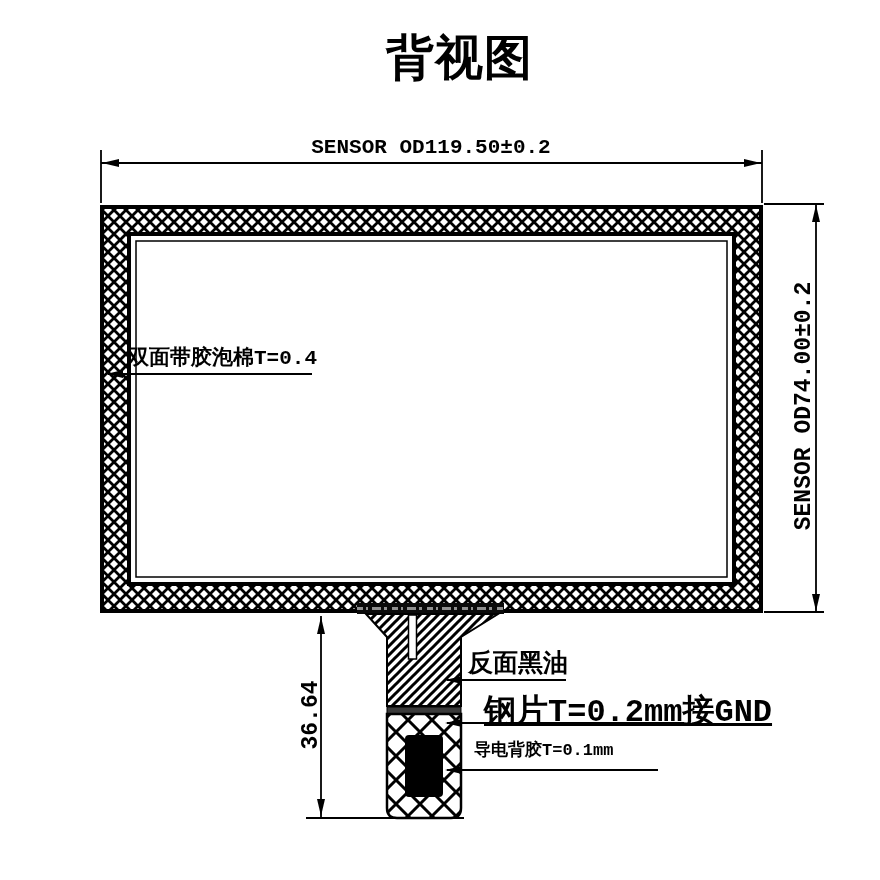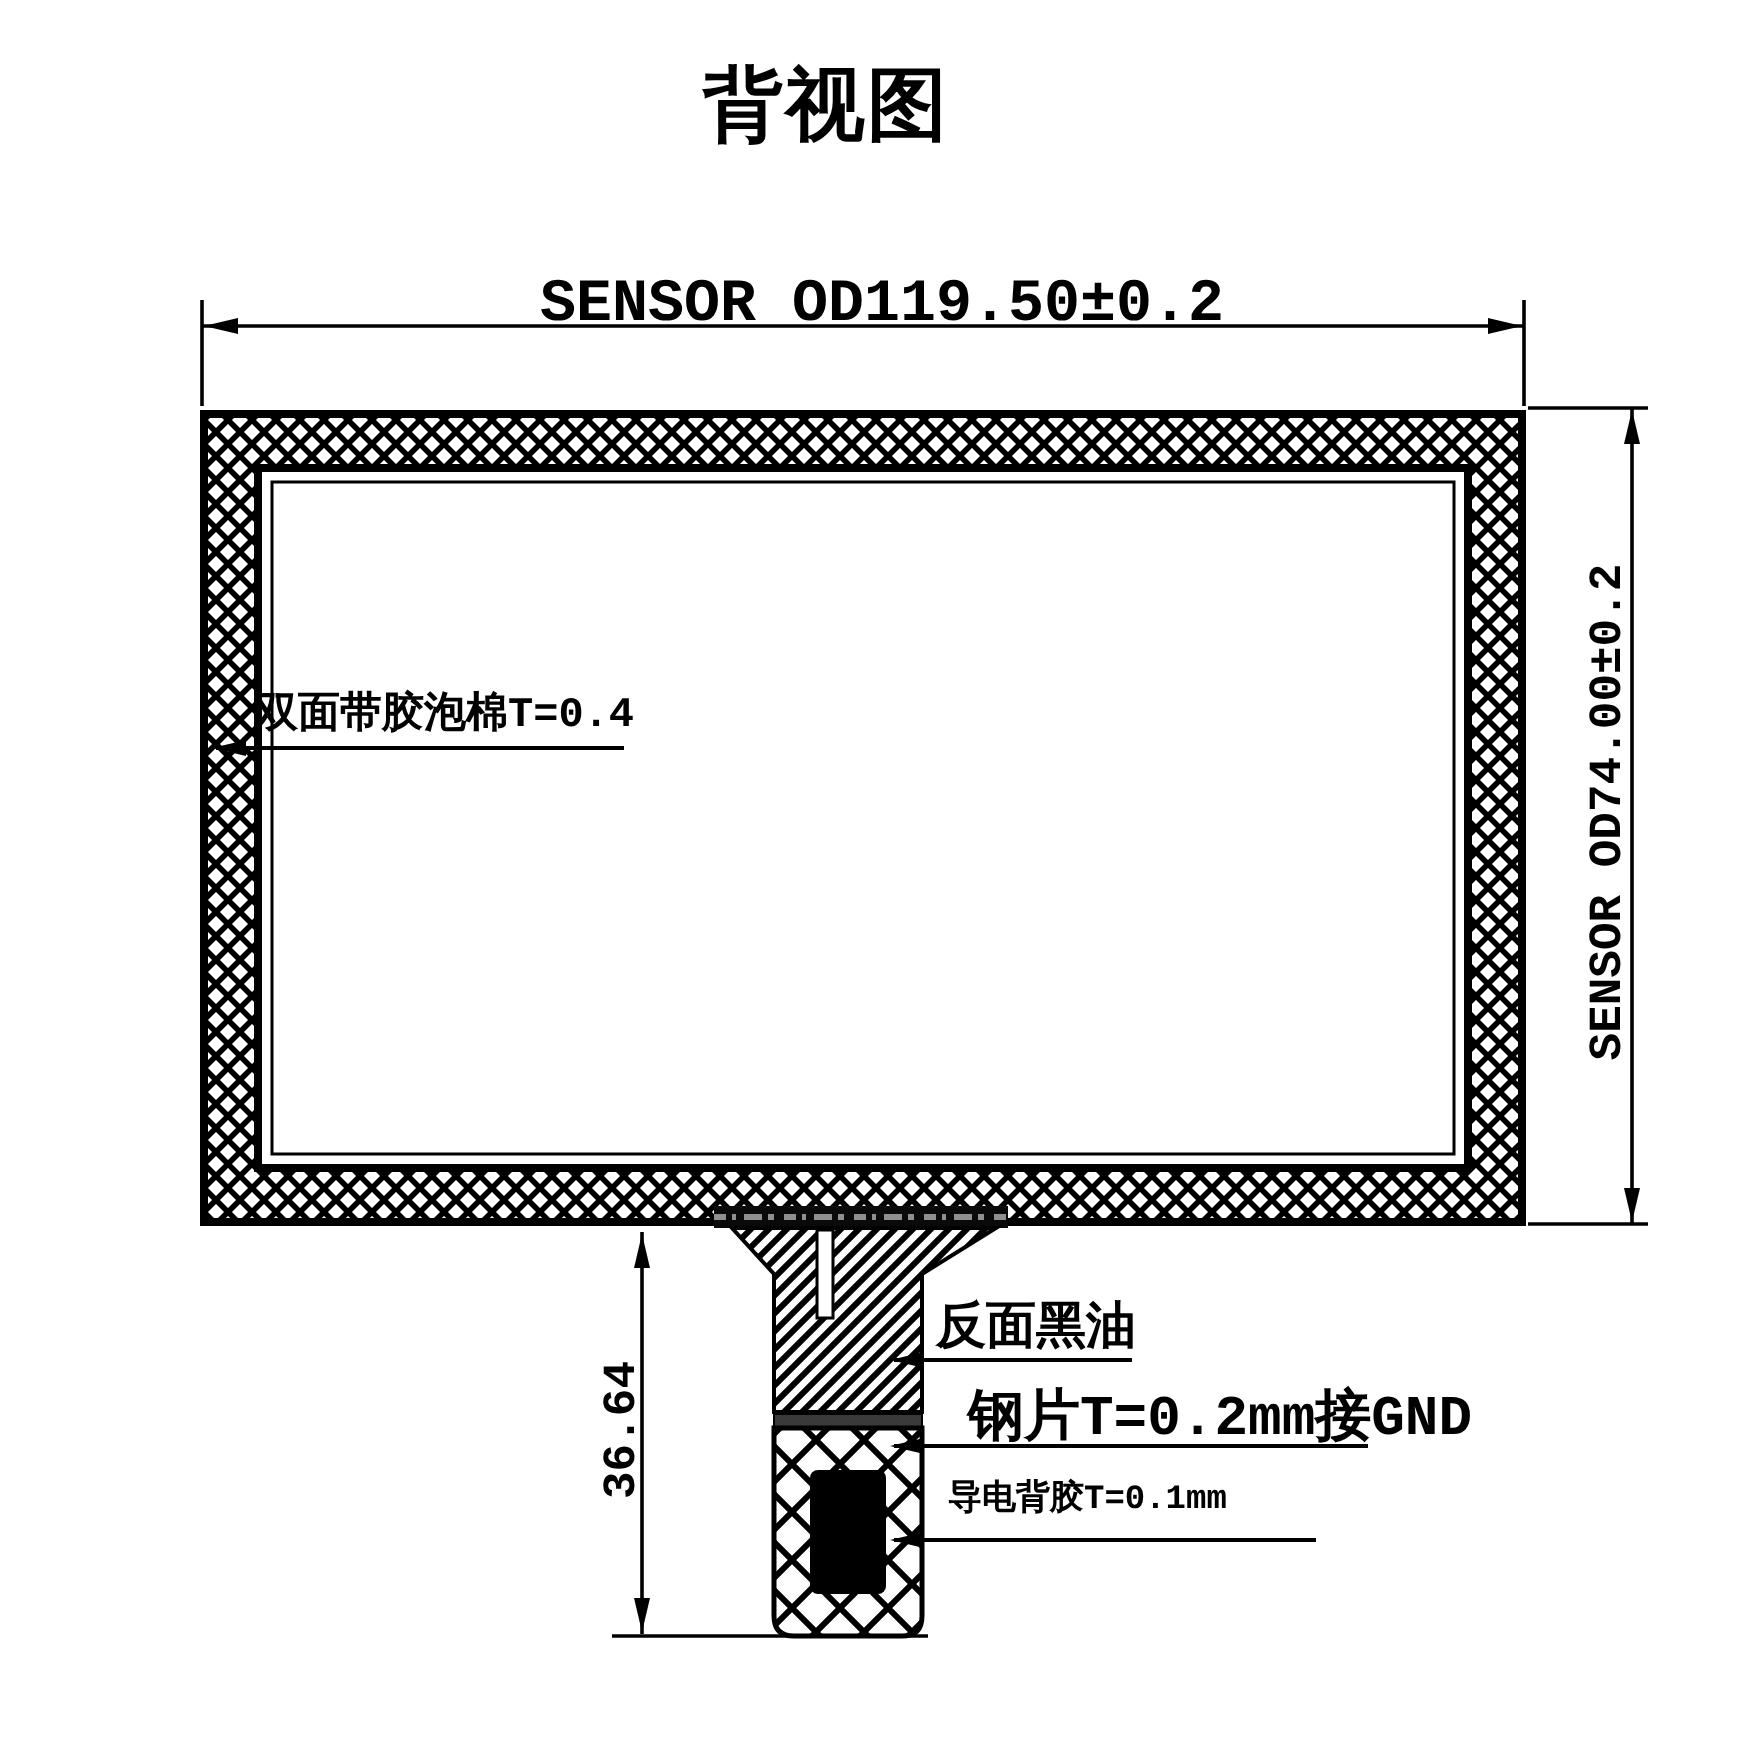--- a/index.html
+++ b/index.html
@@ -4,33 +4,33 @@
 <style>
   :root { --ink:#000000; --bg:#ffffff; }
   html,body { margin:0; padding:0; background:var(--bg); }
   .page {
     position:relative; width:880px; height:880px; background:var(--bg);
     overflow:hidden; font-family:"Liberation Sans", sans-serif;
   }
   svg.linework { position:absolute; left:0; top:0; }
   .t { position:absolute; color:var(--ink); white-space:nowrap; line-height:1.15; }
   .title {
-    left:293px; top:30px; width:240px; text-align:center;
-    font-size:40px; font-weight:bold; letter-spacing:1px;
+    left:293px; top:30px; width:240px; text-align:right;
+    font-size:48px; font-weight:bold; letter-spacing:1px;
     font-family:"Liberation Sans", sans-serif;
   }
   .dim, .lbl { font-family:"Liberation Mono", "DejaVu Sans Mono", monospace; font-weight:bold; }
-  .dim-top   { left:191px; top:136px; width:500px; text-align:center; font-size:30px; }
+  .dim-top   { left:181px; top:136px; width:500px; text-align:center; font-size:21px; }
   .dim-right { left:654px; top:393px; width:300px; height:26px; text-align:center;
                font-size:23px; transform:rotate(-90deg); }
   .dim-tail  { left:251px; top:702px; width:120px; height:26px; text-align:center;
                font-size:23px; transform:rotate(-90deg); }
   .lbl-foam  { left:128px; top:347px; font-size:21px;text-align:center; }
   .lbl-ink   { left:468px; top:651px; font-size:25px; }
-  .lbl-steel { left:484px; top:695px; font-size:28px; }
+  .lbl-steel { left:484px; top:695px; font-size:32px;text-decoration:underline; }
   .lbl-cond  { left:474px; top:741px; font-size:17px; }
 </style>
 </head>
 <body>
 
 <div class="page">
 
   <svg class="linework" width="880" height="880" viewBox="0 0 880 880">
     <defs>
       <pattern id="hatchSmall" width="12" height="12" patternUnits="userSpaceOnUse">

